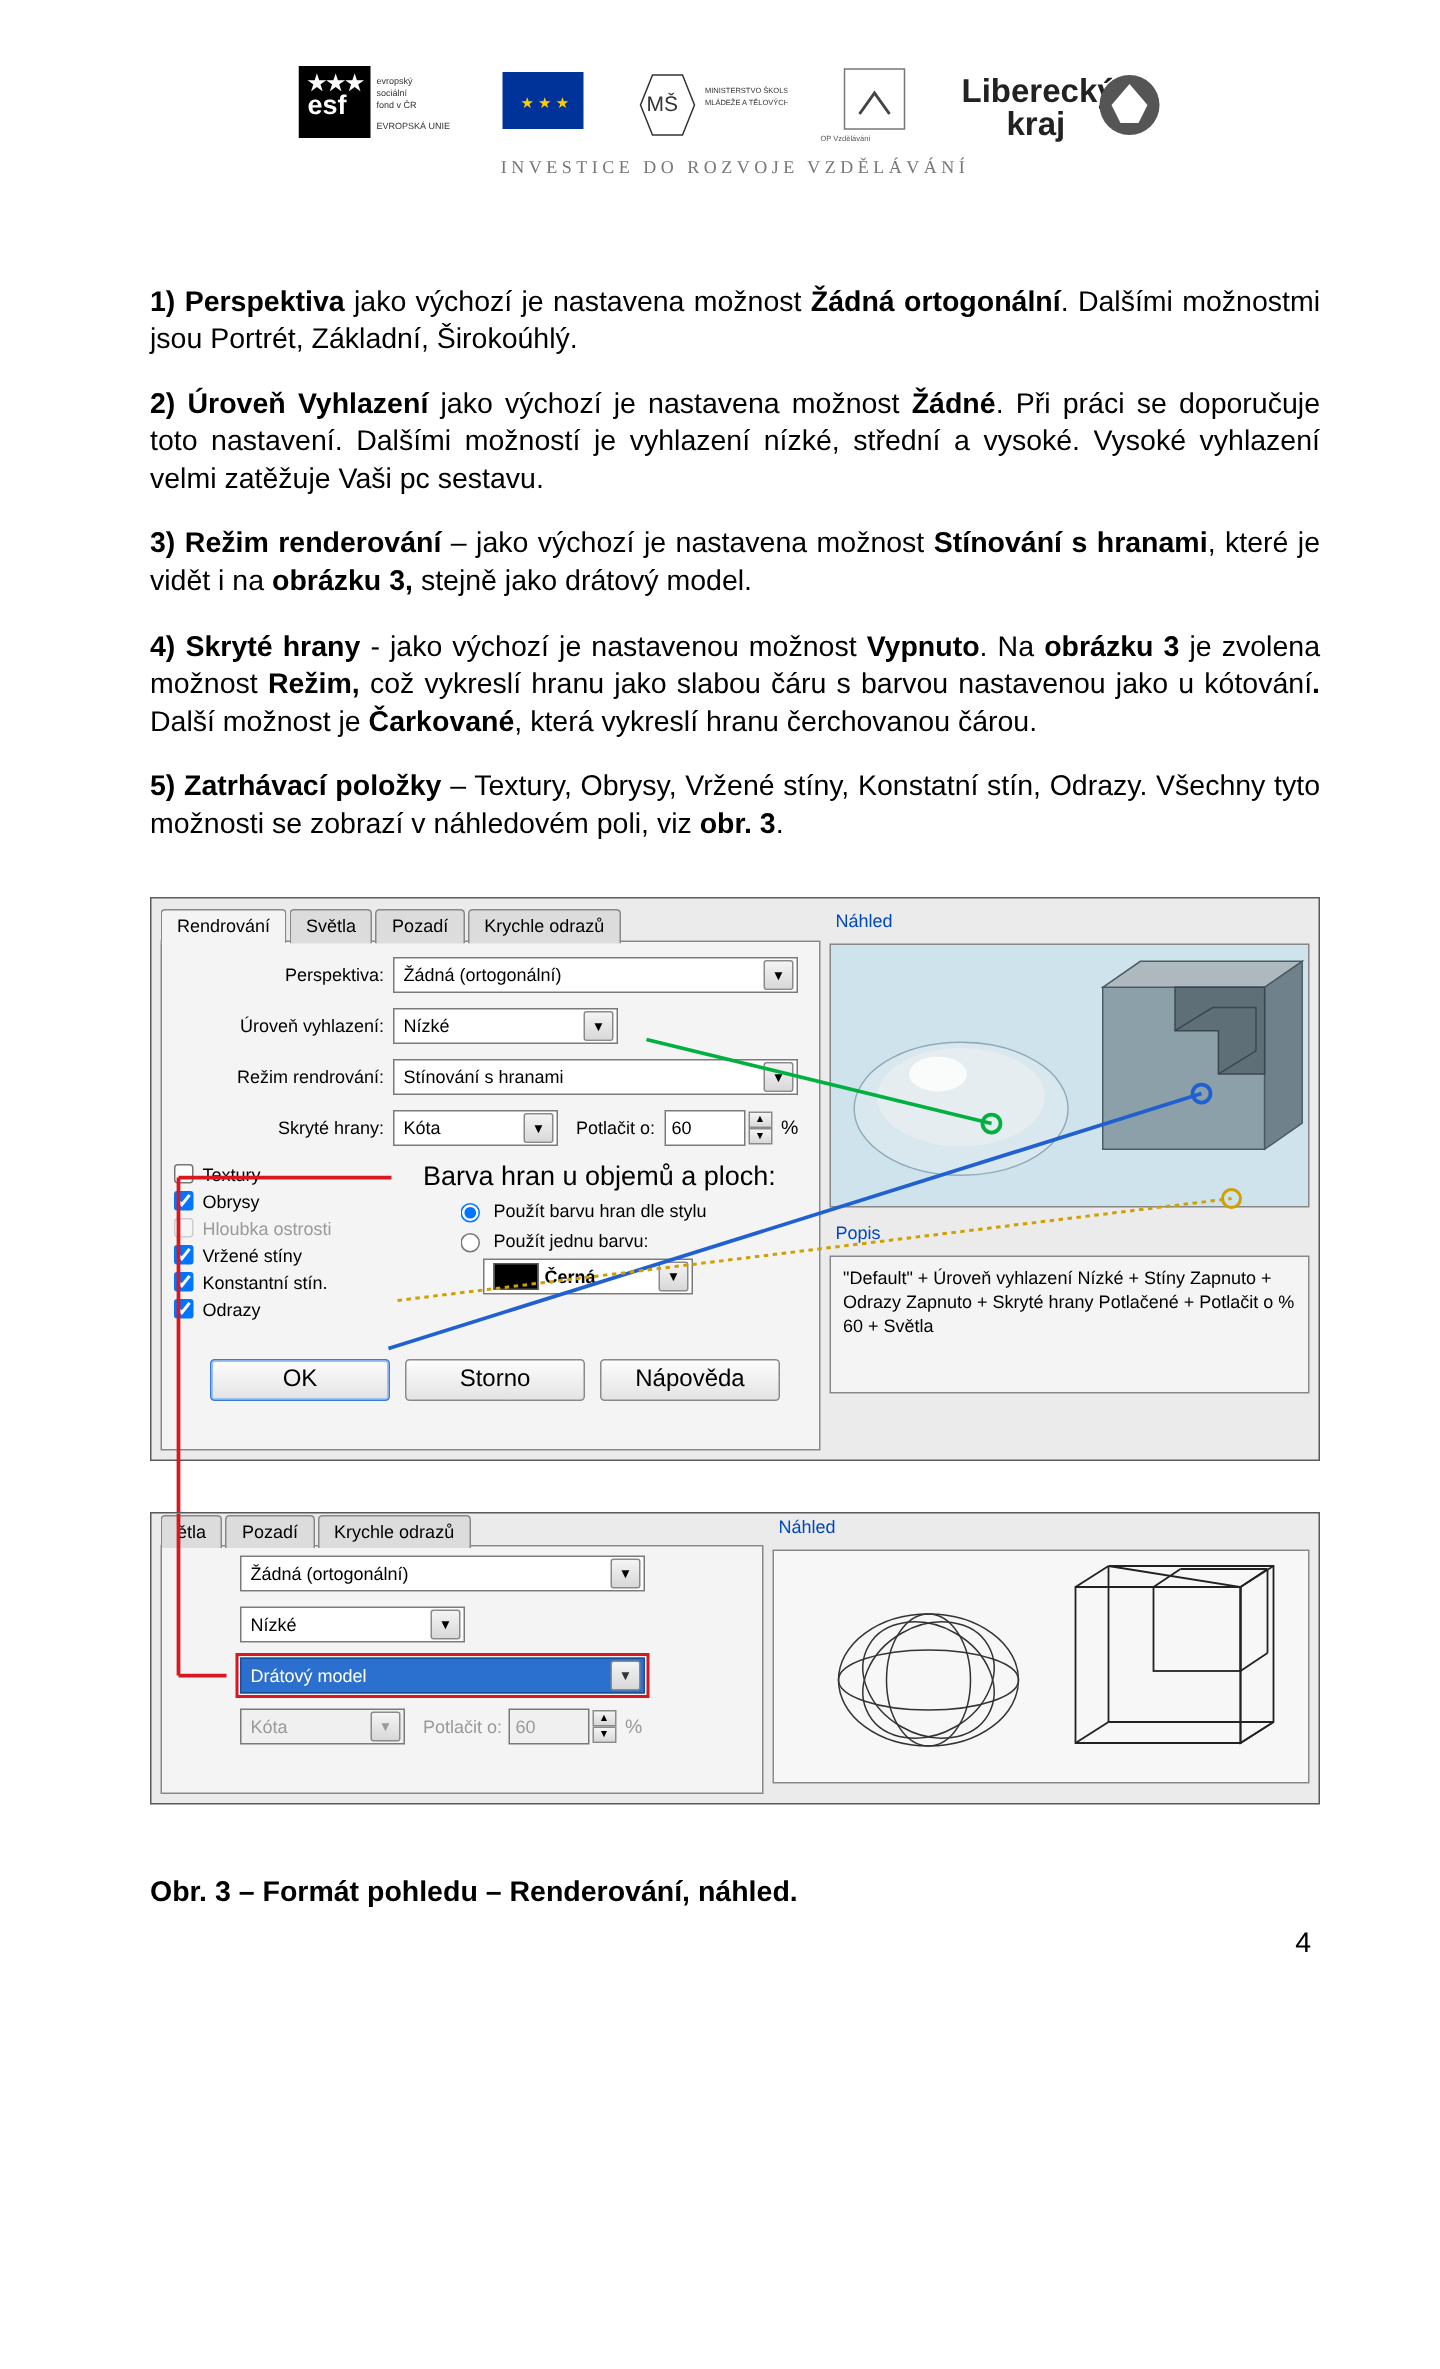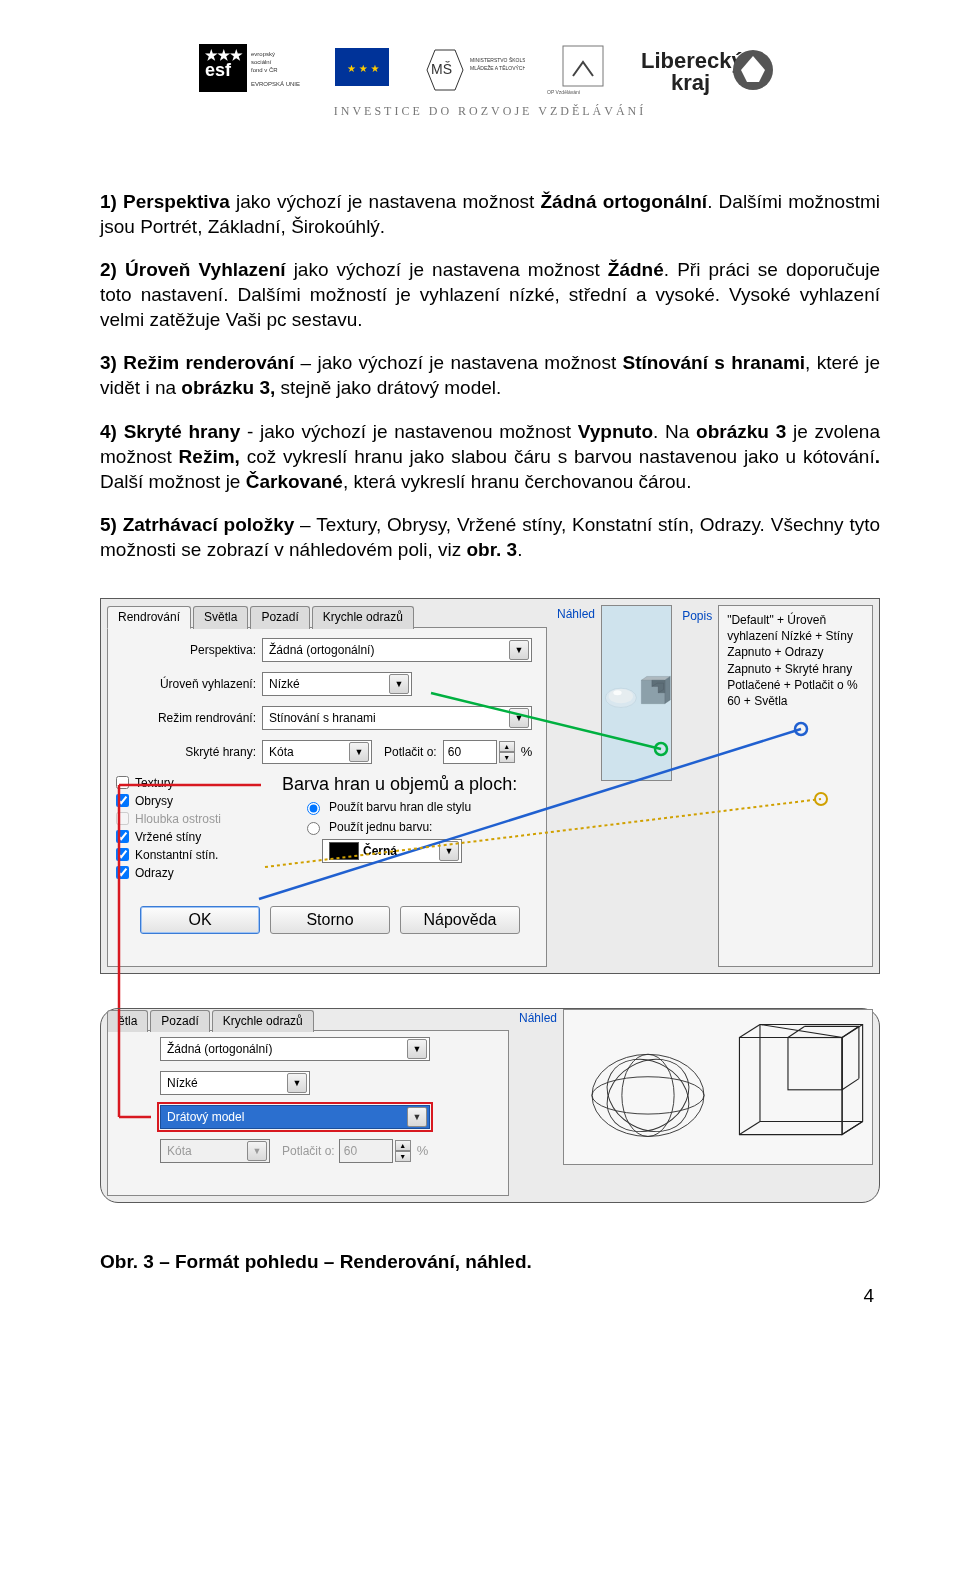--- a/index.html
+++ b/index.html
@@ -211,21 +211,21 @@
     border: 1px solid #8a8a8a;
     border-radius: 3px;
     display: flex;
     align-items: center;
     justify-content: center;
     font-size: 16px;
     padding: 0 10px;
   }
   .btn.primary { border: 1px solid #3a7bd5; box-shadow: 0 0 0 1px #9dc3f5 inset; }
 
-  .right-panel { flex: 1; display: flex; flex-direction: row; gap: 6px; }
+  .right-panel { flex: 1; display: flex; flex-direction: column; gap: 6px; }
   .nahled-lbl { color: #0048c0; font-size: 12px; padding: 2px 0 2px 4px; }
   .nahled-box {
     height: 174px;
     border: 1px solid #888;
     background: #cfe3ed;
     position: relative;
     overflow: hidden;
   }
   .popis-lbl { color: #0048c0; font-size: 12px; padding: 2px 0 2px 4px; margin-top: 2px; }
   .popis-box {
@@ -466,21 +466,21 @@
         <line x1="18" y1="186" x2="18" y2="440" stroke="#d81820" stroke-width="2.5"></line>
         <line x1="18" y1="186" x2="160" y2="186" stroke="#d81820" stroke-width="2.5"></line>
 
         <line x1="164" y1="268" x2="720" y2="200" stroke="#d0a000" stroke-width="2" stroke-dasharray="3 3"></line>
         <circle cx="720" cy="200" r="6" fill="none" stroke="#d0a000" stroke-width="2"></circle>
       </svg>
     </div>
   </div>
 
   <div class="dialog-wrap dialog2">
-    <div class="dialog" style="position:relative;border-radius:18px;">
+    <div class="dialog" style="position:relative;">
       <div class="dlg-body" style="padding-top:0;">
         <div class="left-panel">
           <div class="tabs">
             <div class="tab inactive">ětla</div>
             <div class="tab inactive">Pozadí</div>
             <div class="tab inactive">Krychle odrazů</div>
           </div>
           <div class="left-inner">
             <div class="form-row">
               <div class="lbl"></div>

